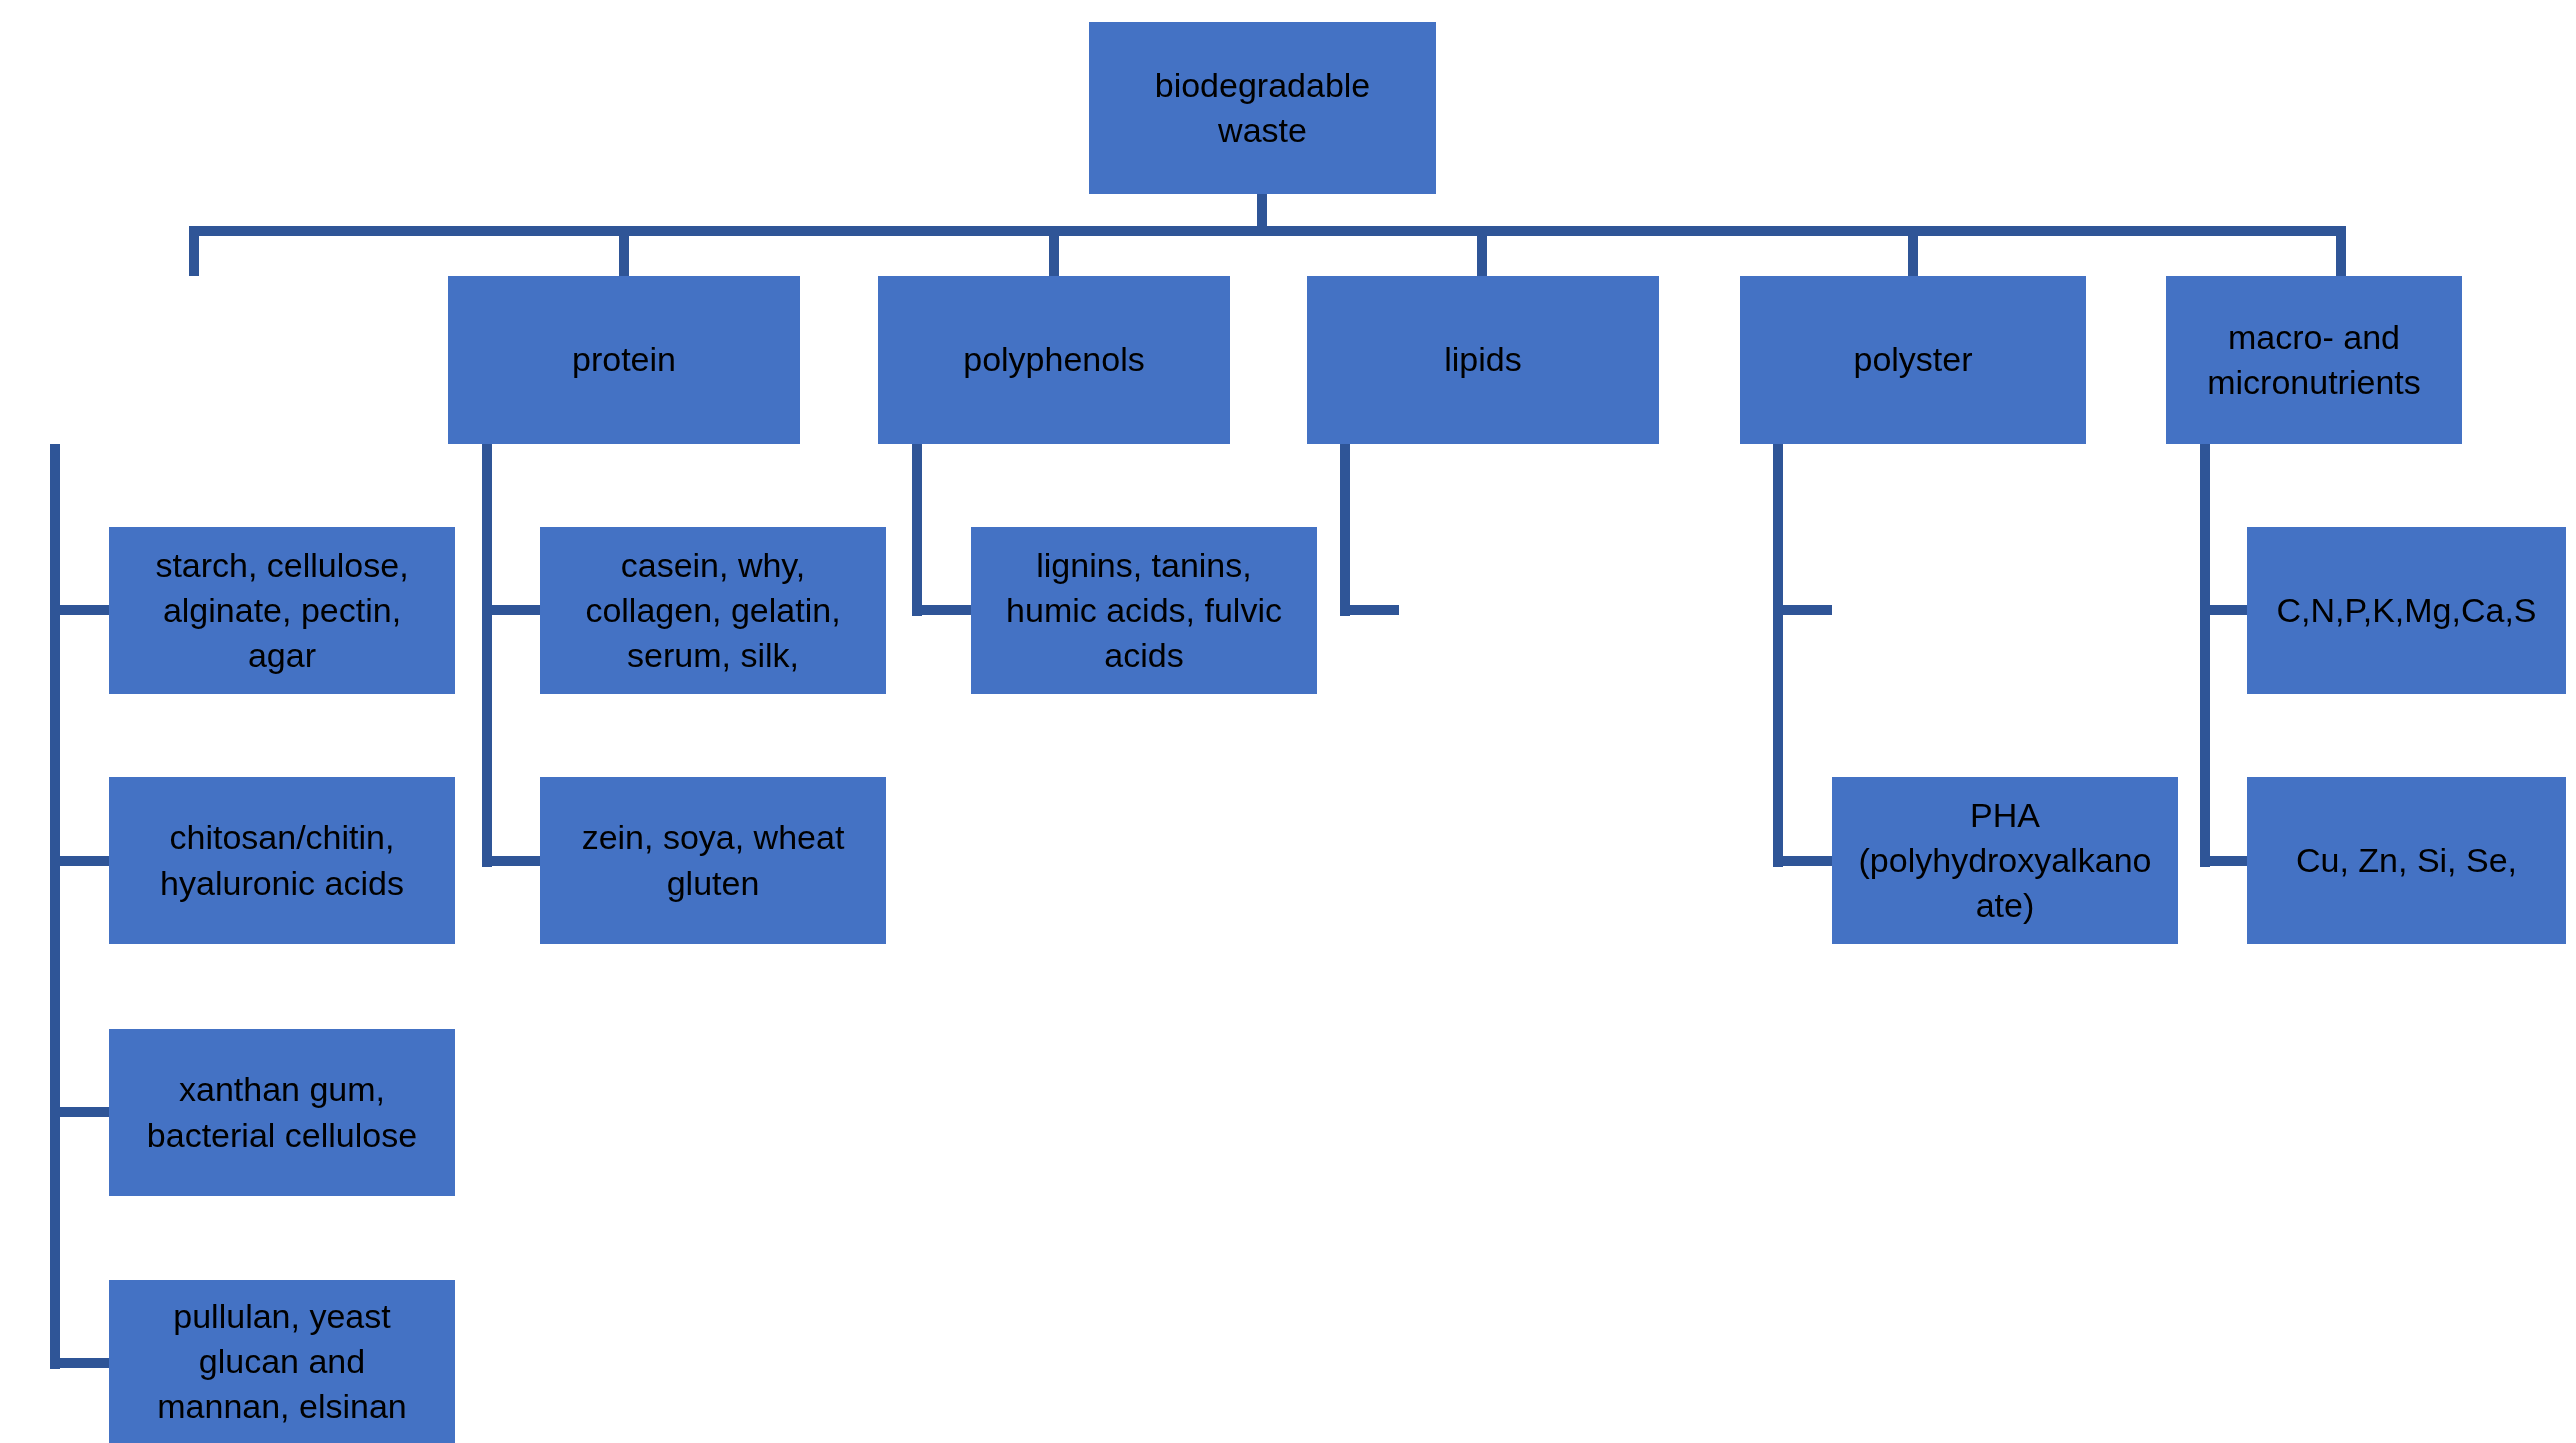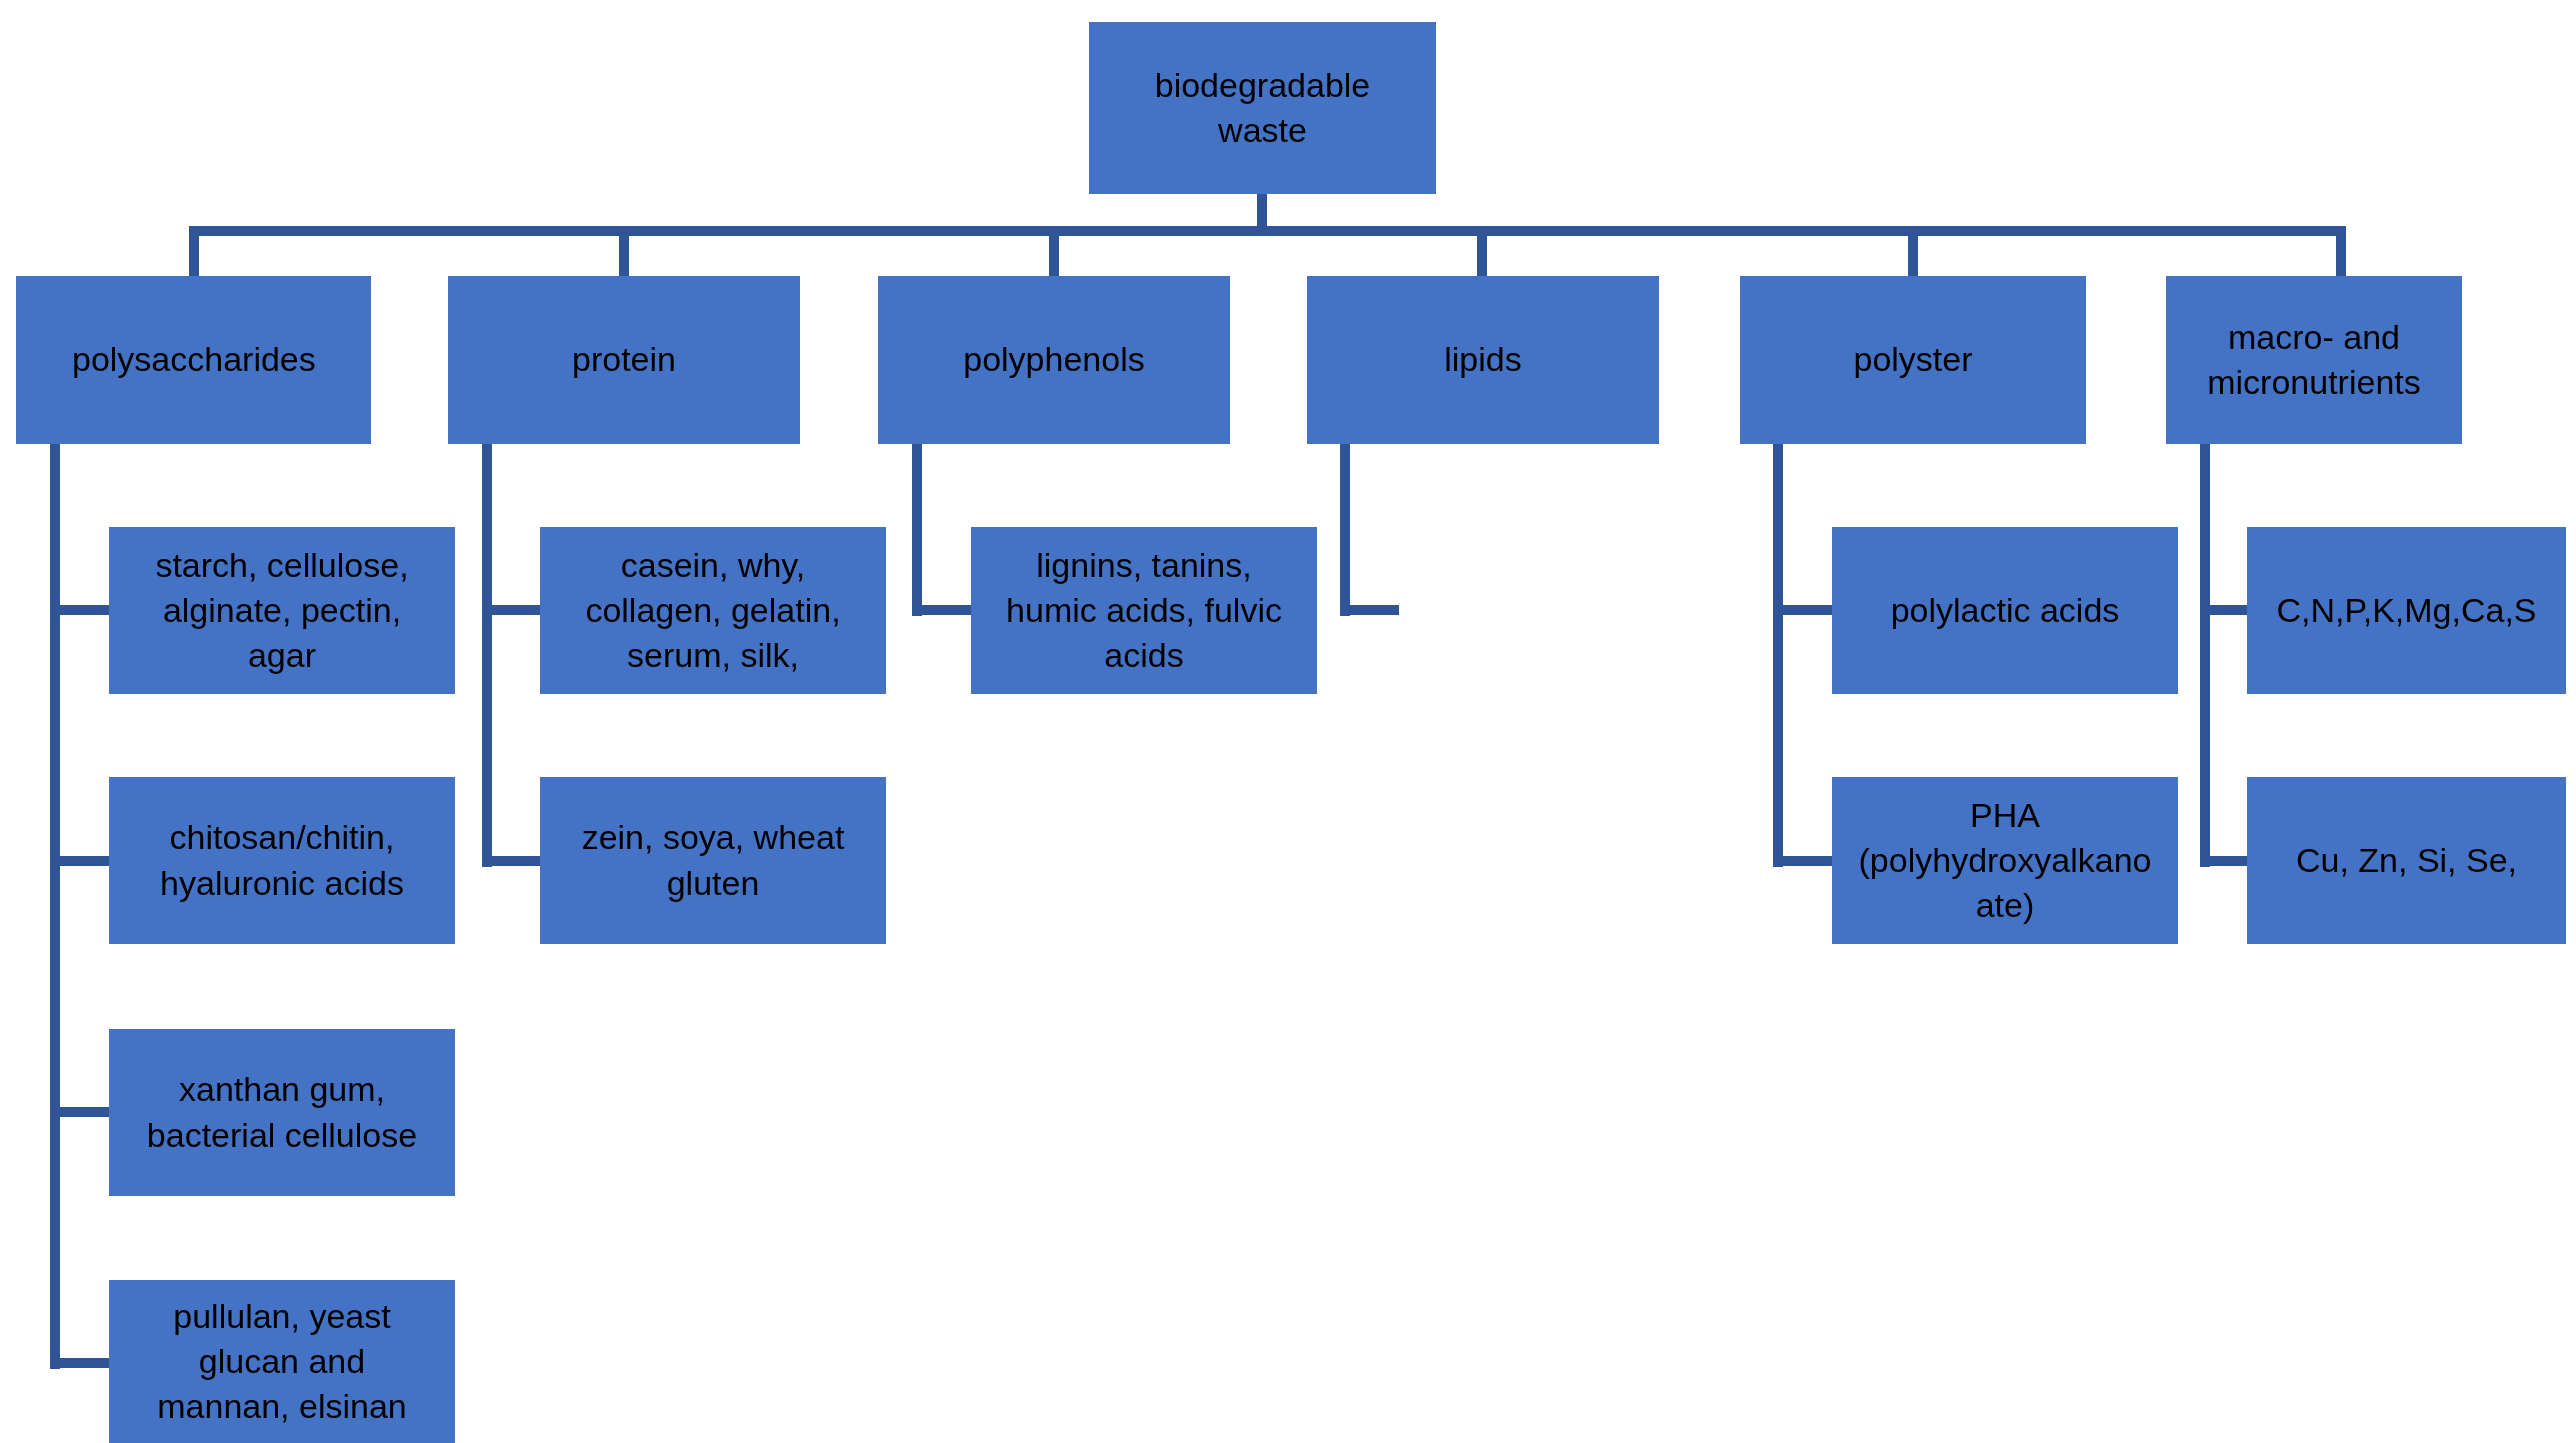--- a/index.html
+++ b/index.html
@@ -49,21 +49,20 @@
   <div class="line" style="left:912px; top:605px;  width:59px; height:10px"></div>
   <div class="line" style="left:1340px; top:605px;  width:59px; height:10px"></div>
   <div class="line" style="left:1773px; top:605px;  width:59px; height:10px"></div>
   <div class="line" style="left:1773px; top:856px; width:59px; height:10px"></div>
   <div class="line" style="left:2200px; top:605px;  width:59px; height:10px"></div>
   <div class="line" style="left:2200px; top:856px; width:59px; height:10px"></div>
 
   <div class="node" style="left:1089px; top:22px; width:347px; height:172px">biodegradable
 waste</div>
 
-  <div class="node" style="left:16.4px; top:276px; width:355px; height:168px">polysaccharides</div>
   <div class="node" style="left:448px; top:276px; width:352px; height:168px">protein</div>
   <div class="node" style="left:878px; top:276px; width:352px; height:168px">polyphenols</div>
   <div class="node" style="left:1307px; top:276px; width:352px; height:168px">lipids</div>
   <div class="node" style="left:1740px; top:276px; width:346px; height:168px">polyster</div>
   <div class="node" style="left:2166px; top:276px; width:296px; height:168px">macro- and
 micronutrients</div>
 
   <div class="node" style="left:109px; top:527px; width:346px; height:167px">starch, cellulose,
 alginate, pectin,
 agar</div>
@@ -79,21 +78,20 @@
 collagen, gelatin,
 serum, silk,</div>
   <div class="node" style="left:540px; top:777px; width:346px; height:167px">zein, soya, wheat
 gluten</div>
 
   <div class="node" style="left:971px; top:527px; width:346px; height:167px">lignins, tanins,
 humic acids, fulvic
 acids</div>
 
 
-  <div class="node" style="left:1832px; top:527px; width:346px; height:167px">polylactic acids</div>
   <div class="node" style="left:1832px; top:777px; width:346px; height:167px">PHA
 (polyhydroxyalkano
 ate)</div>
 
   <div class="node" style="left:2247px; top:527px; width:319px; height:167px">C,N,P,K,Mg,Ca,S</div>
   <div class="node" style="left:2247px; top:777px; width:319px; height:167px">Cu, Zn, Si, Se,</div>
 
 </div>
 
 

